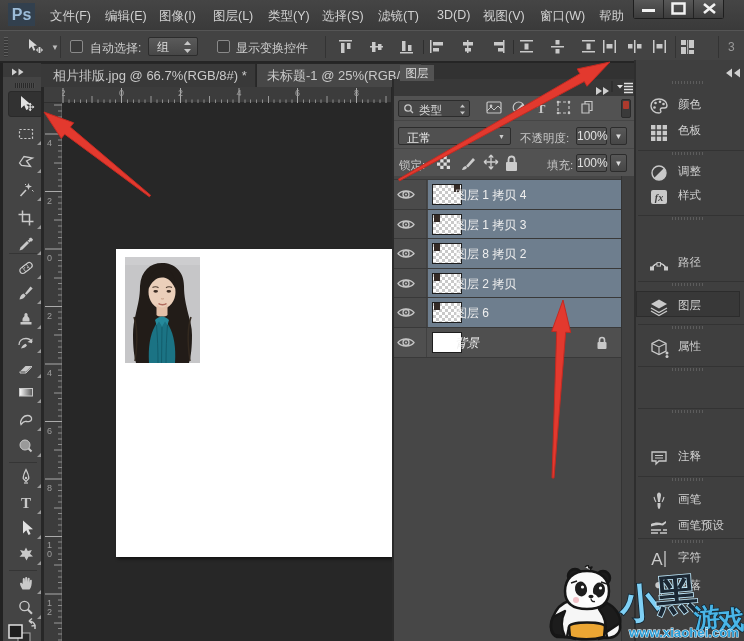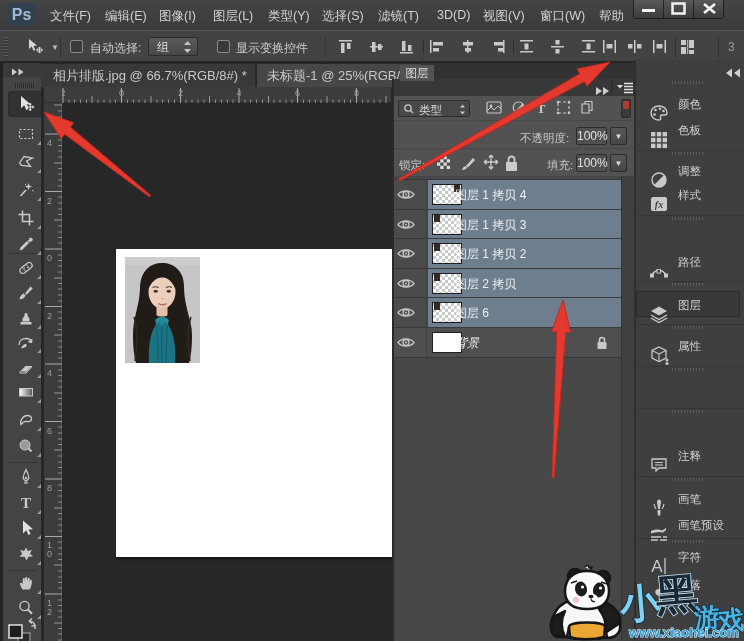--- a/index.html
+++ b/index.html
@@ -49,21 +49,21 @@
 .layer{position:absolute;left:0;width:227px;height:29px}
 .layer .eye{position:absolute;left:0;top:0;width:33px;height:29px;border-right:1px solid #404040}
 .layer .hl{position:absolute;left:34px;top:0;width:193px;height:29px;background:#6e7e8e}
 .layer .thumb{position:absolute;left:38px;top:4px;width:30px;height:21px;border:1px solid #1e1e1e;background:
  conic-gradient(#fff 0 25%,#c9c9c9 0 50%,#fff 0 75%,#c9c9c9 0) 0 0/6px 6px}
 .layer .lname{position:absolute;left:61px;top:7px;font-size:12px;color:#efefef}
 .lsep{position:absolute;left:0;width:227px;height:1px;background:#393939}
 
 #dock{position:absolute;left:634px;top:60px;width:110px;height:581px;background:#3f3f3f;border-left:2px solid #2e2e2e}
 .ditem{position:absolute;left:2px;width:106px;height:26px}
-.ditem .dic{position:absolute;left:11px;top:12px;width:20px;height:20px}
+.ditem .dic{position:absolute;left:11px;top:5px;width:20px;height:20px}
 .ditem .dlbl{position:absolute;left:40px;top:6px;font-size:11.5px;color:#cfcfcf;white-space:nowrap}
 .dsep{position:absolute;left:2px;width:106px;height:1px;background:#333}
 .dgrip{position:absolute;left:36px;width:32px;height:3px;background:repeating-linear-gradient(90deg,#5c5c5c 0 1px,#3f3f3f 1px 3px)}
 </style>
 </head>
 <body>
 <div id="app">
 
   <div id="menubar">
     <div id="pslogo">Ps</div>
@@ -574,20 +574,24 @@
             <circle cx="87" cy="15" r="1.3" fill="#c6c6c6" stroke="none"></circle>
         <path d="M100,6 h7 v9 h-7 Z"></path>
             <path d="M103,6 v-2.5 h7 v9 h-2.5"></path>
       </g>
     </svg></div>
     <div class="abs" style="left:227px;top:36px;width:10px;height:19px;background:#3a3a3a;border:1px solid #2b2b2b;border-radius:2px">
         <div style="position:absolute;left:1px;top:1px;width:6px;height:8px;background:#ad3a2d;border-radius:1px"></div>
       </div>
     <div class="abs" style="left:0;top:57px;width:240px;height:1px;background:#464646"></div>
       <div class="abs" style="left:0;top:85px;width:240px;height:1px;background:#464646"></div>
+    <div class="field" style="left:4px;top:64px;width:113px;height:18px;background:#505050">
+        <span style="position:absolute;left:8px;top:2px;color:#e6e6e6">正常</span>
+        <span style="position:absolute;right:5px;top:5px;font-size:7px;color:#ccc">▼</span>
+      </div>
     <div class="ltext" style="left:126px;top:68px;font-size:11.5px;color:#c6c6c6">不透明度:</div>
     <div class="field" style="left:182px;top:64px;width:31px;height:18px;background:#505050;text-align:center;line-height:17px">100%</div>
     <div class="fbtn" style="left:216px;top:64px;width:17px;height:18px;font-size:8px;line-height:17px">▼</div>
 
     <div class="ltext" style="left:5px;top:95px;font-size:11.5px;color:#c6c6c6">锁定:</div>
     <div class="abs" style="left:40px;top:89px;width:130px;height:22px"><svg width="130" height="22" viewBox="0 0 130 22">
       <g fill="#cccccc">
         <g transform="translate(3,4)">
               <rect x="0" y="0" width="13" height="13" fill="#dcdcdc"></rect>
               <g fill="#4e4e4e">
@@ -652,21 +656,21 @@
             <g fill="none" stroke="#c4c4c4" stroke-width="1.3">
               <path d="M4,14.5 C7.5,9.8 16.5,9.8 20,14.5 C16.5,19.2 7.5,19.2 4,14.5 Z"></path>
               <circle cx="12" cy="14.5" r="3"></circle>
               <circle cx="12" cy="14.5" r="1" fill="#c4c4c4" stroke="none"></circle>
             </g>
           </svg></div>
         <div class="hl"></div>
         <div class="thumb">
           <i style="position:absolute;left:1px;top:0;width:6px;height:7px;background:#332a26"></i>
         </div>
-        <div class="lname">图层 1 拷贝 2</div>
+        <div class="lname">图层 8 拷贝 2</div>
       </div>
     <div class="layer" style="top:206px">
         <div class="eye" style="background:#4b4b4b"><svg width="33" height="29" viewBox="0 0 33 29">
             <g fill="none" stroke="#c4c4c4" stroke-width="1.3">
               <path d="M4,14.5 C7.5,9.8 16.5,9.8 20,14.5 C16.5,19.2 7.5,19.2 4,14.5 Z"></path>
               <circle cx="12" cy="14.5" r="3"></circle>
               <circle cx="12" cy="14.5" r="1" fill="#c4c4c4" stroke="none"></circle>
             </g>
           </svg></div>
         <div class="hl"></div>

